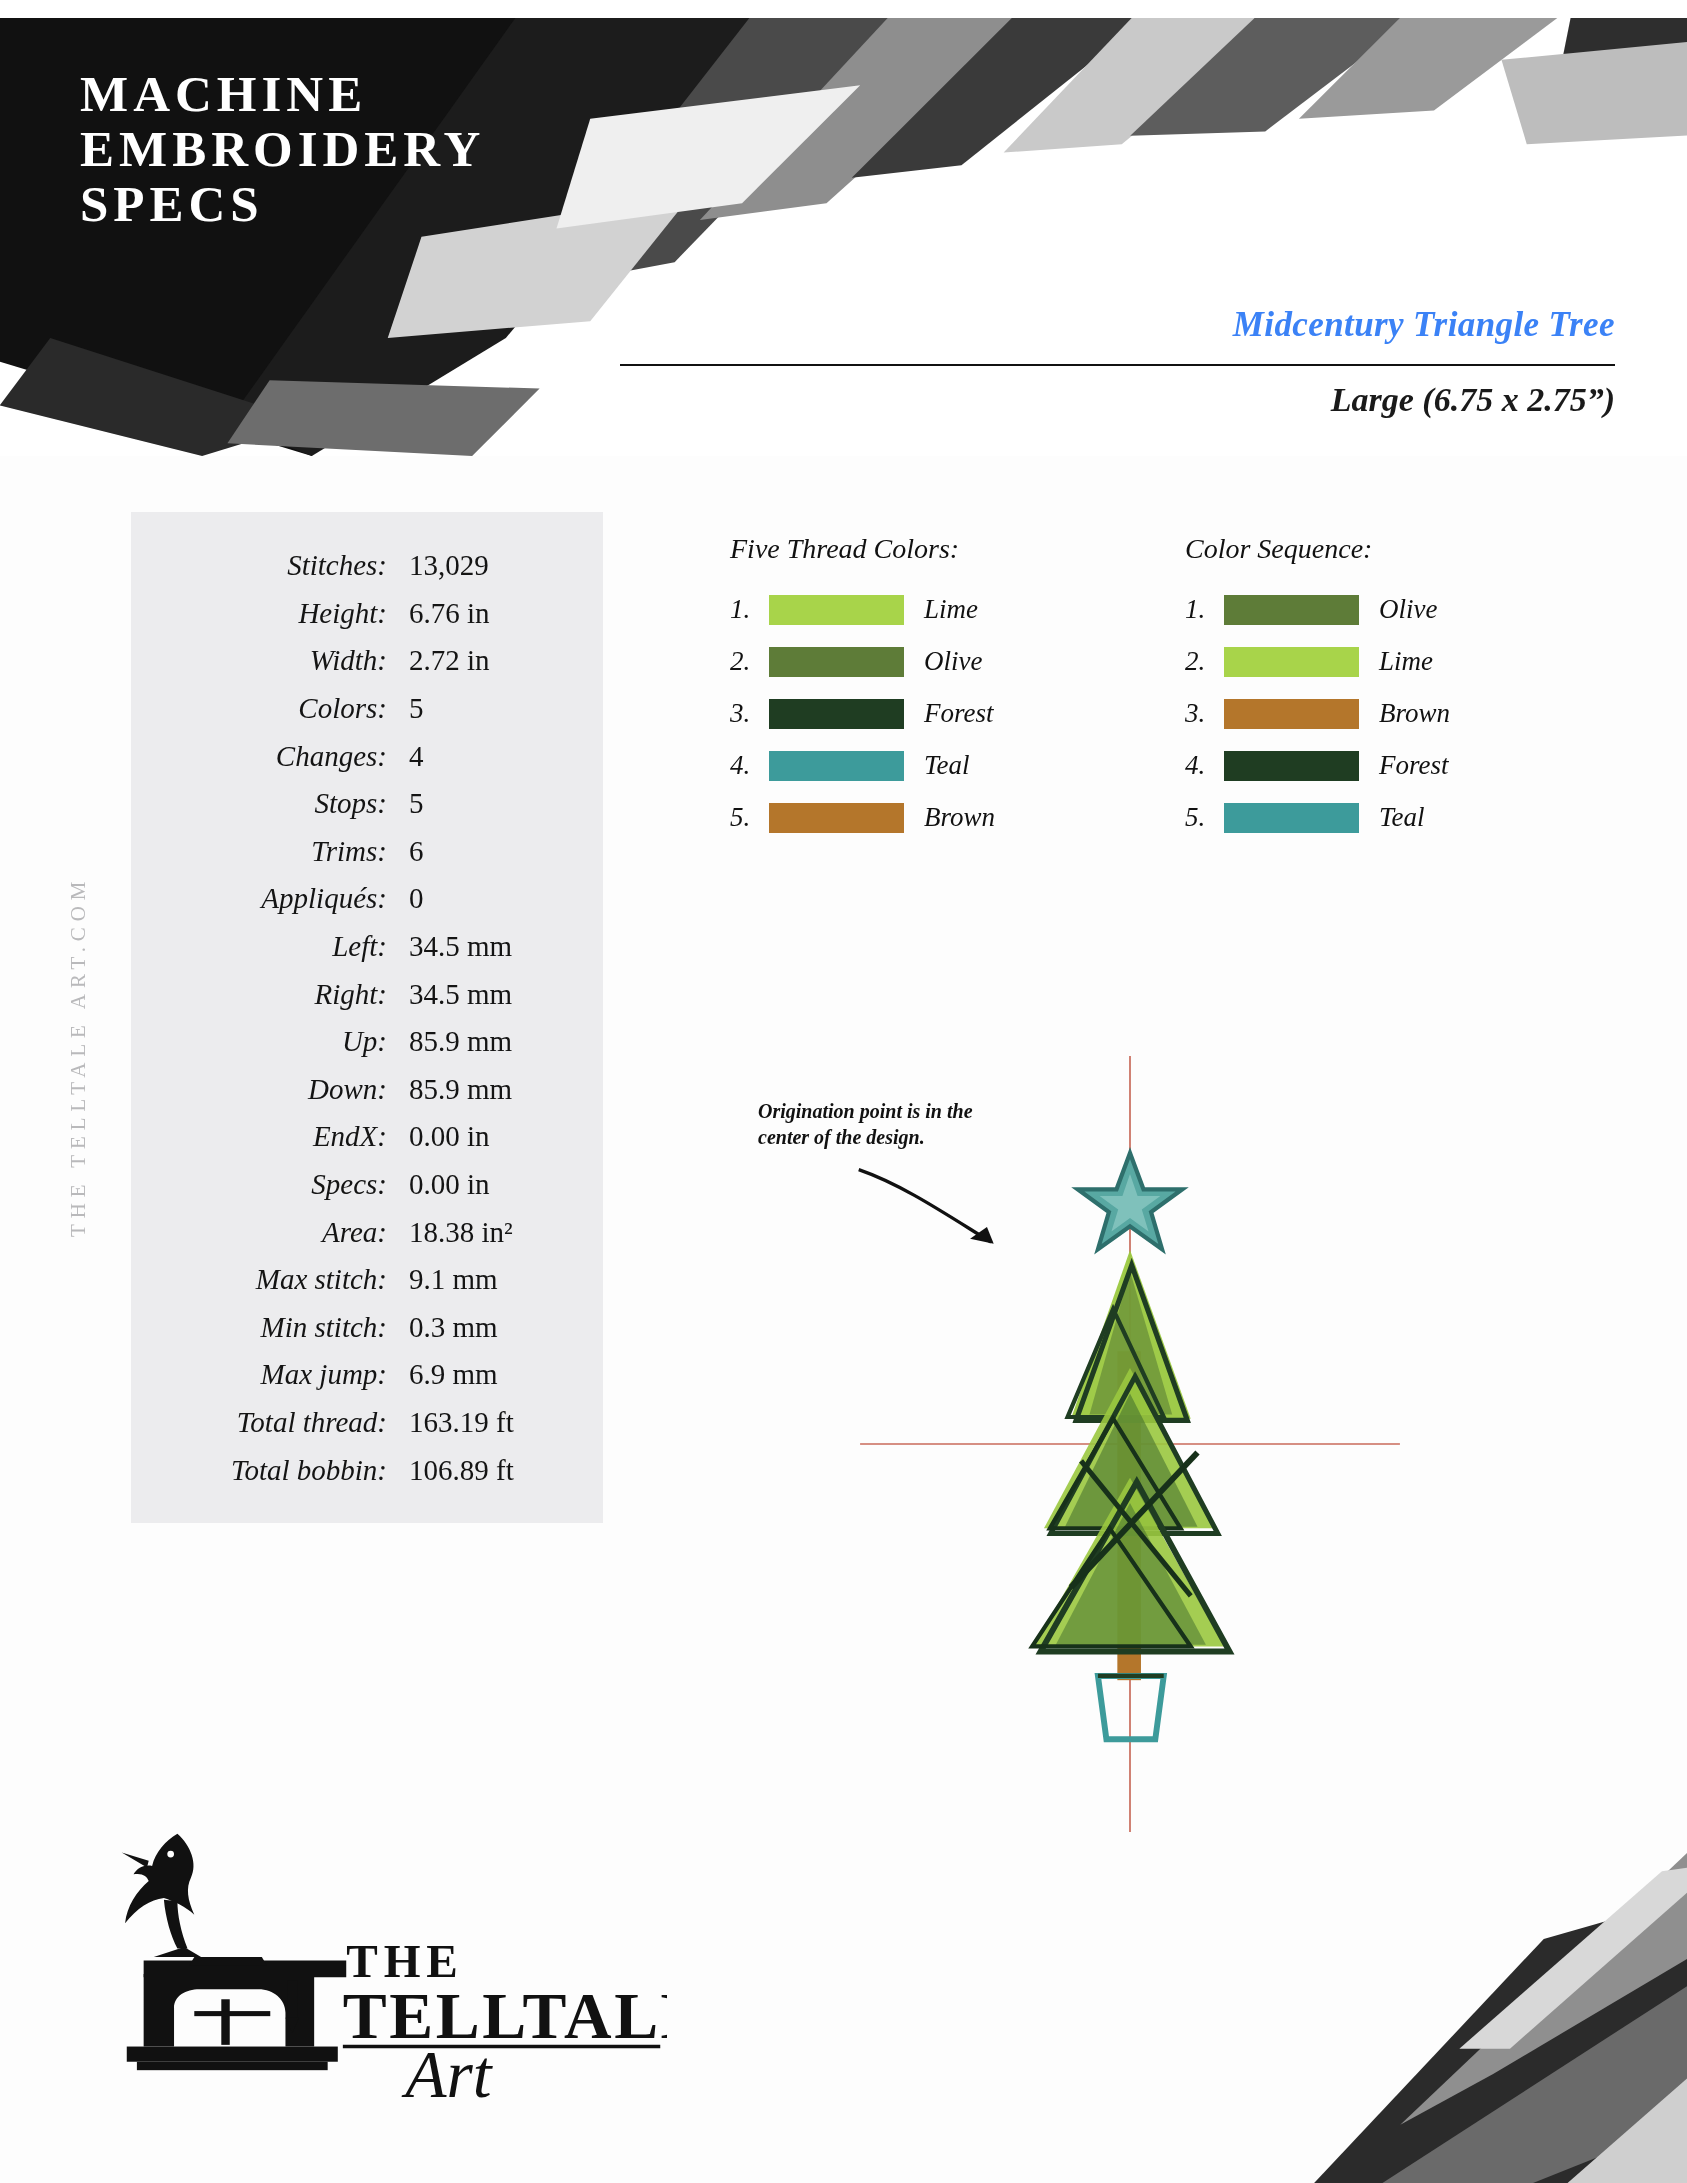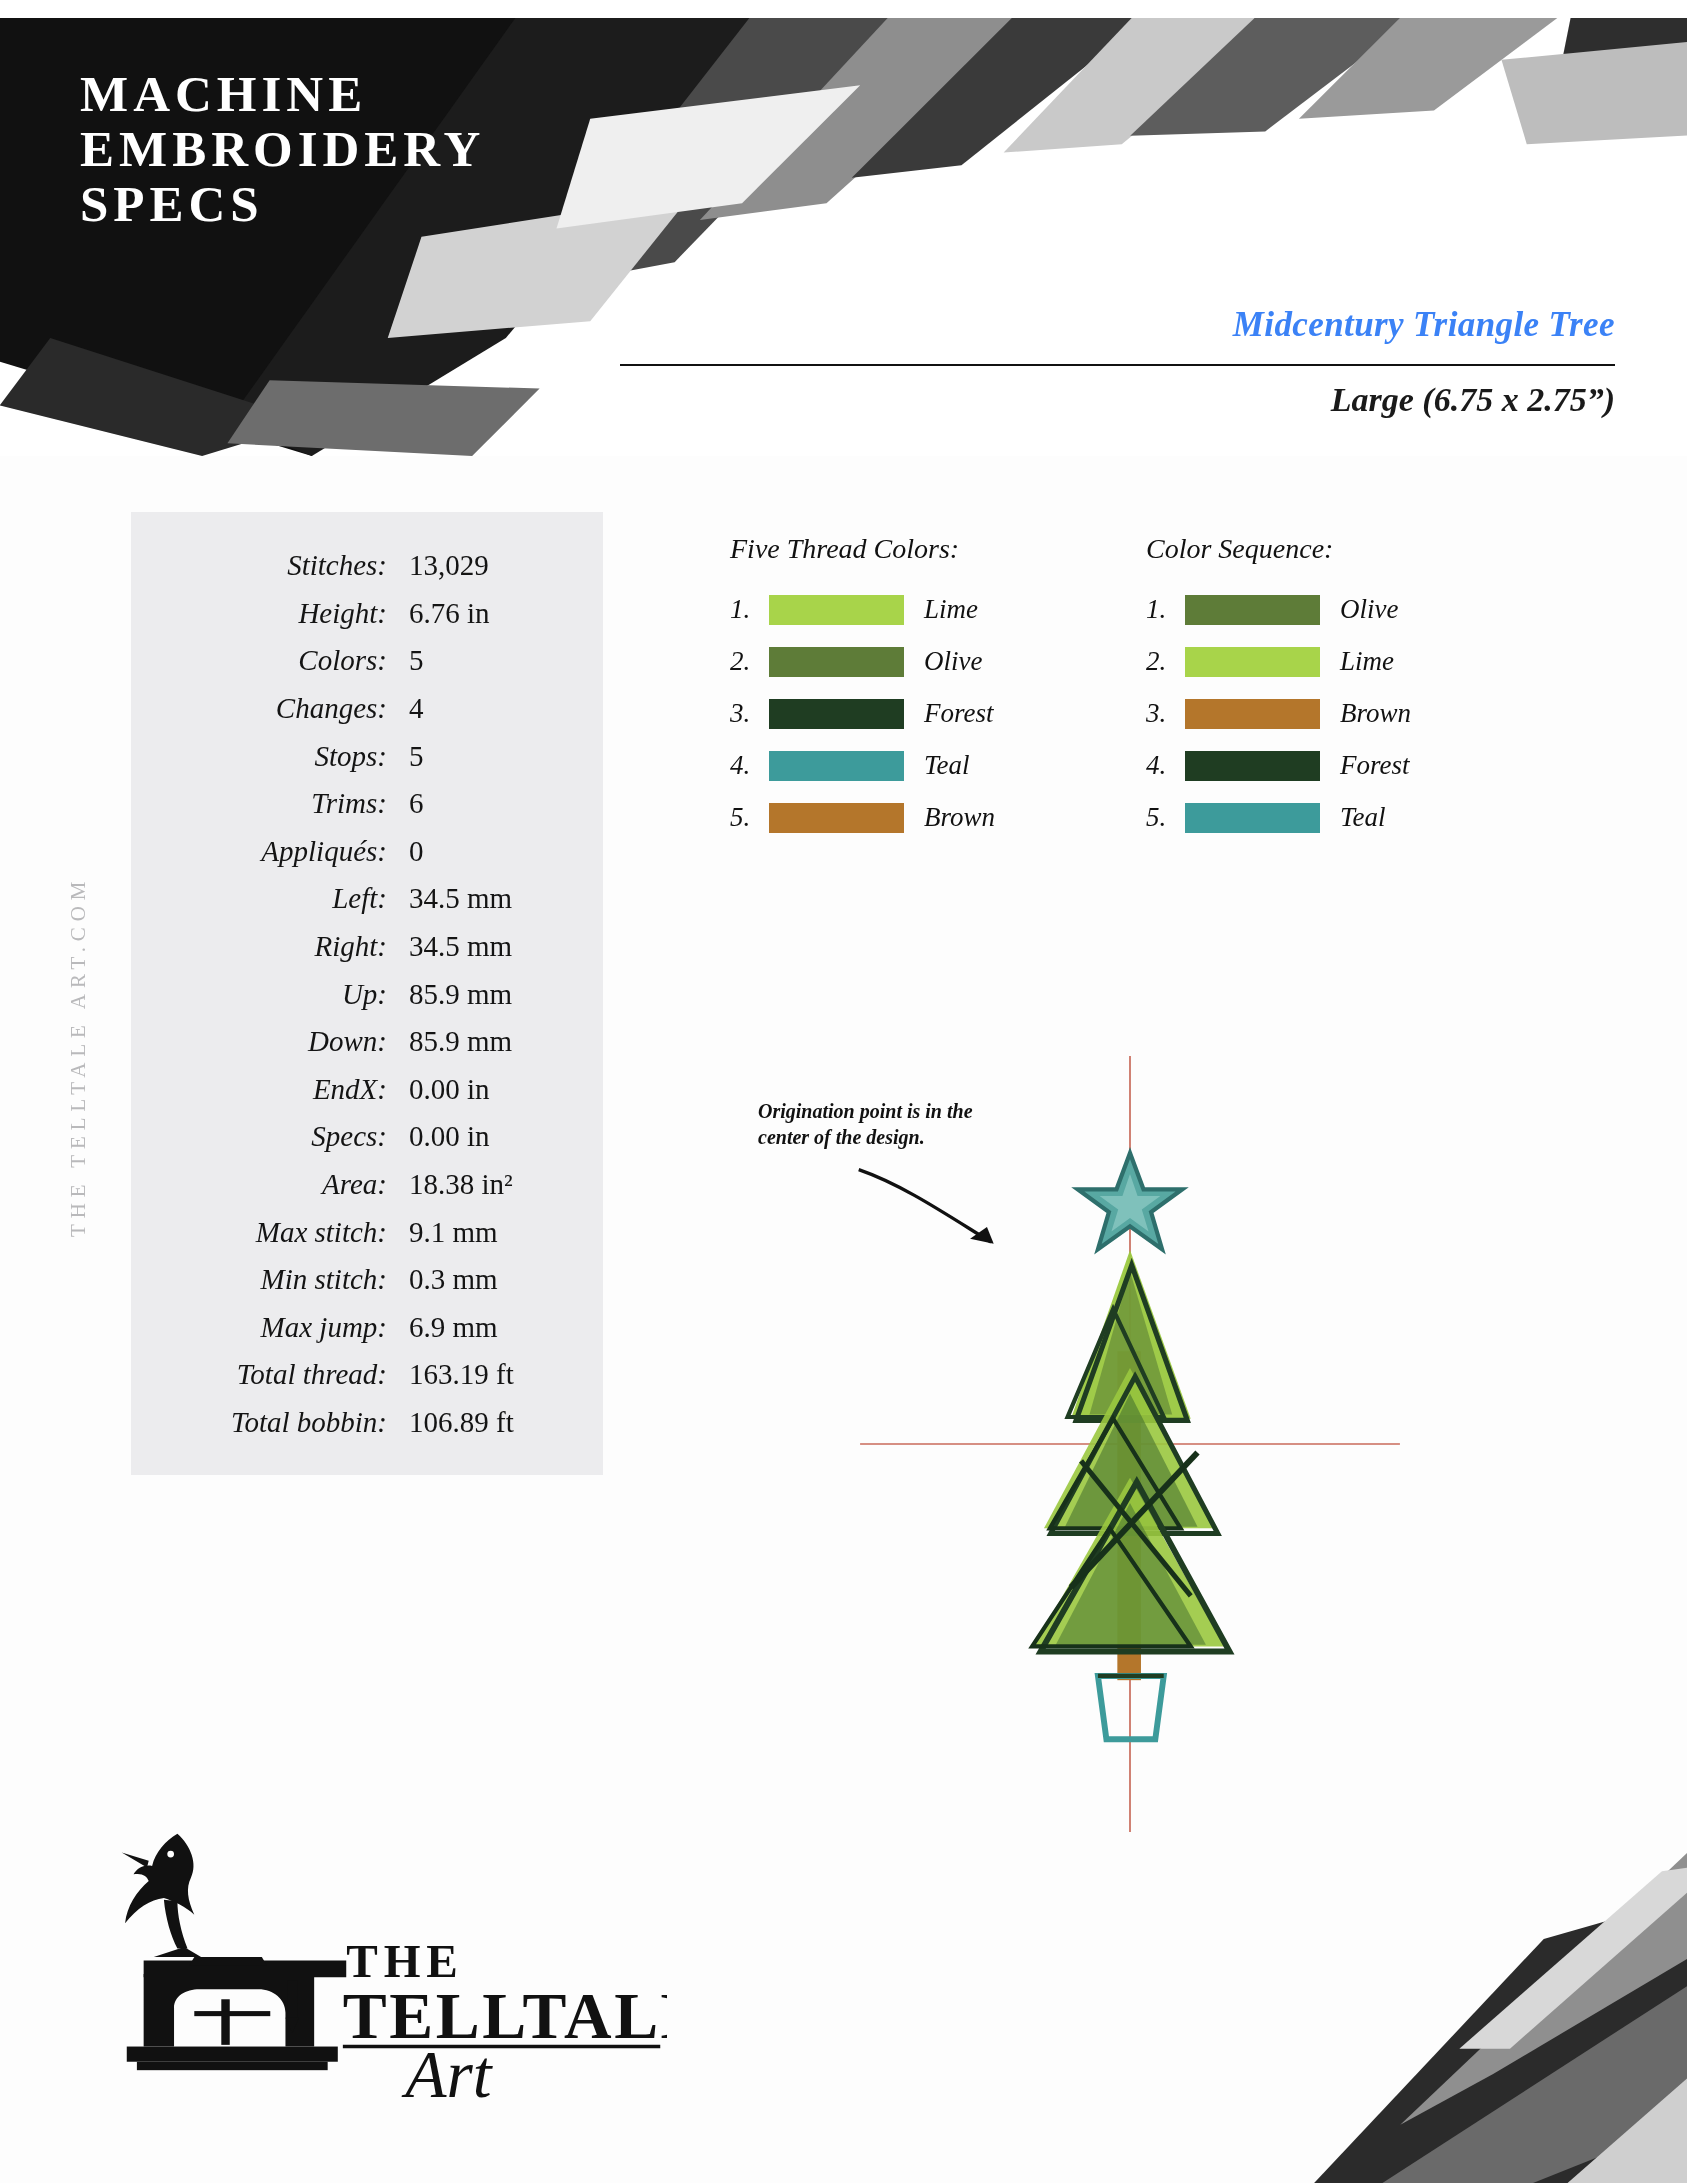--- a/index.html
+++ b/index.html
@@ -101,21 +101,21 @@
     flex: 1;
     color: #141414;
     white-space: nowrap;
   }
 
   
   .colors-wrap {
     position: absolute;
     top: 515px; left: 730px;
     display: flex;
-    gap: 62px;
+    gap: 101px;
   }
   .color-col { width: 354px; }
   .color-col h3 {
     font-size: 28px;
     font-style: italic;
     font-weight: normal;
     color: #111;
     margin-bottom: 18.6px;
     white-space: nowrap;
   }
@@ -224,20 +224,24 @@
   <div class="spec-panel" id="spec-panel">
       <div class="spec-row">
         <div class="spec-label">Stitches:</div>
         <div class="spec-value">13,029</div>
       </div>
       <div class="spec-row">
         <div class="spec-label">Height:</div>
         <div class="spec-value">6.76 in</div>
       </div>
       <div class="spec-row">
+        <div class="spec-label">Width:</div>
+        <div class="spec-value">2.72 in</div>
+      </div>
+      <div class="spec-row">
         <div class="spec-label">Colors:</div>
         <div class="spec-value">5</div>
       </div>
       <div class="spec-row">
         <div class="spec-label">Changes:</div>
         <div class="spec-value">4</div>
       </div>
       <div class="spec-row">
         <div class="spec-label">Stops:</div>
         <div class="spec-value">5</div>

